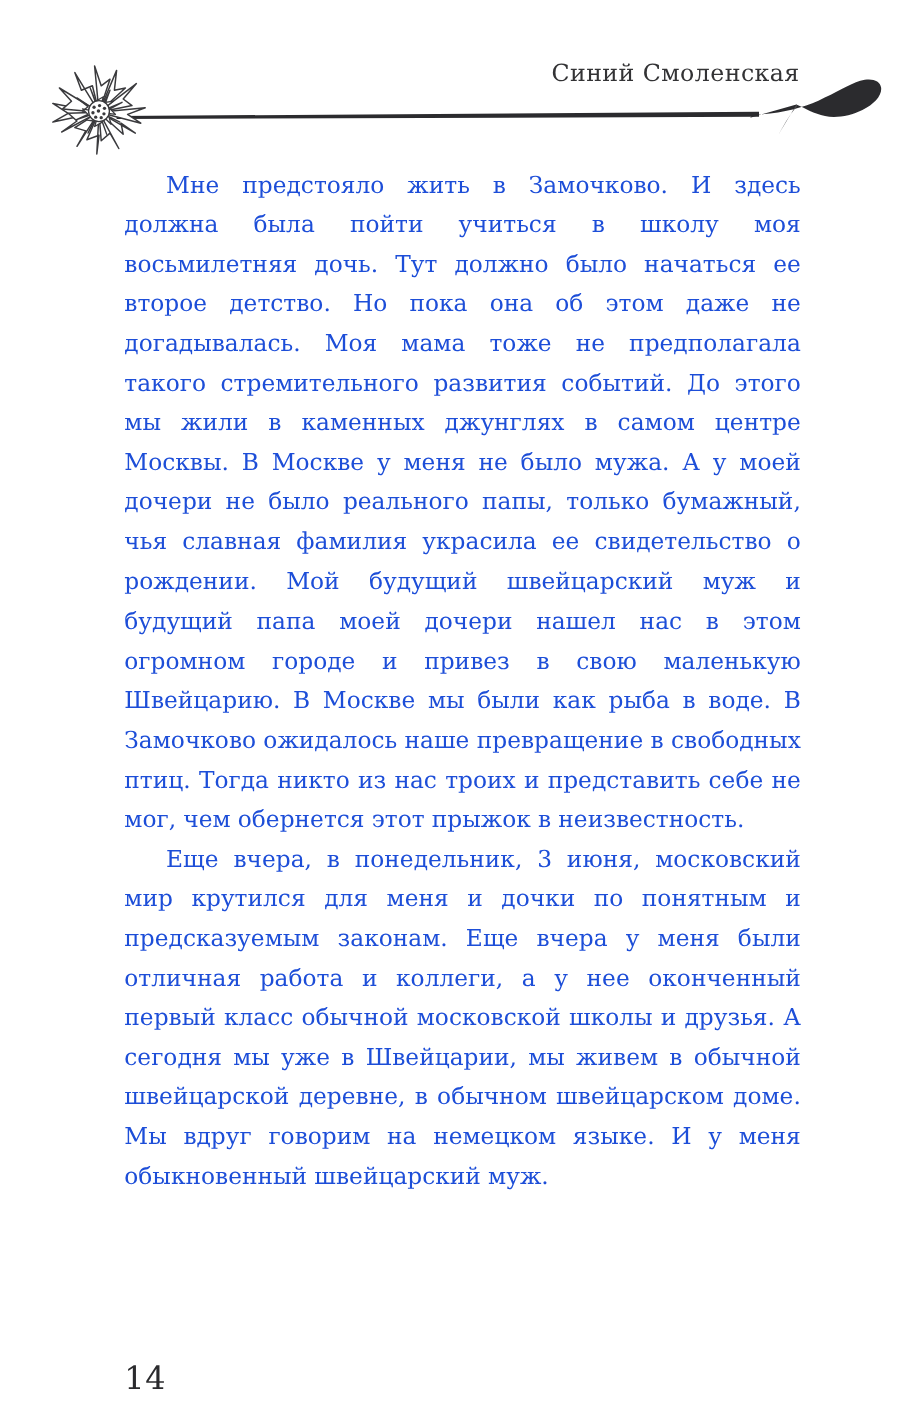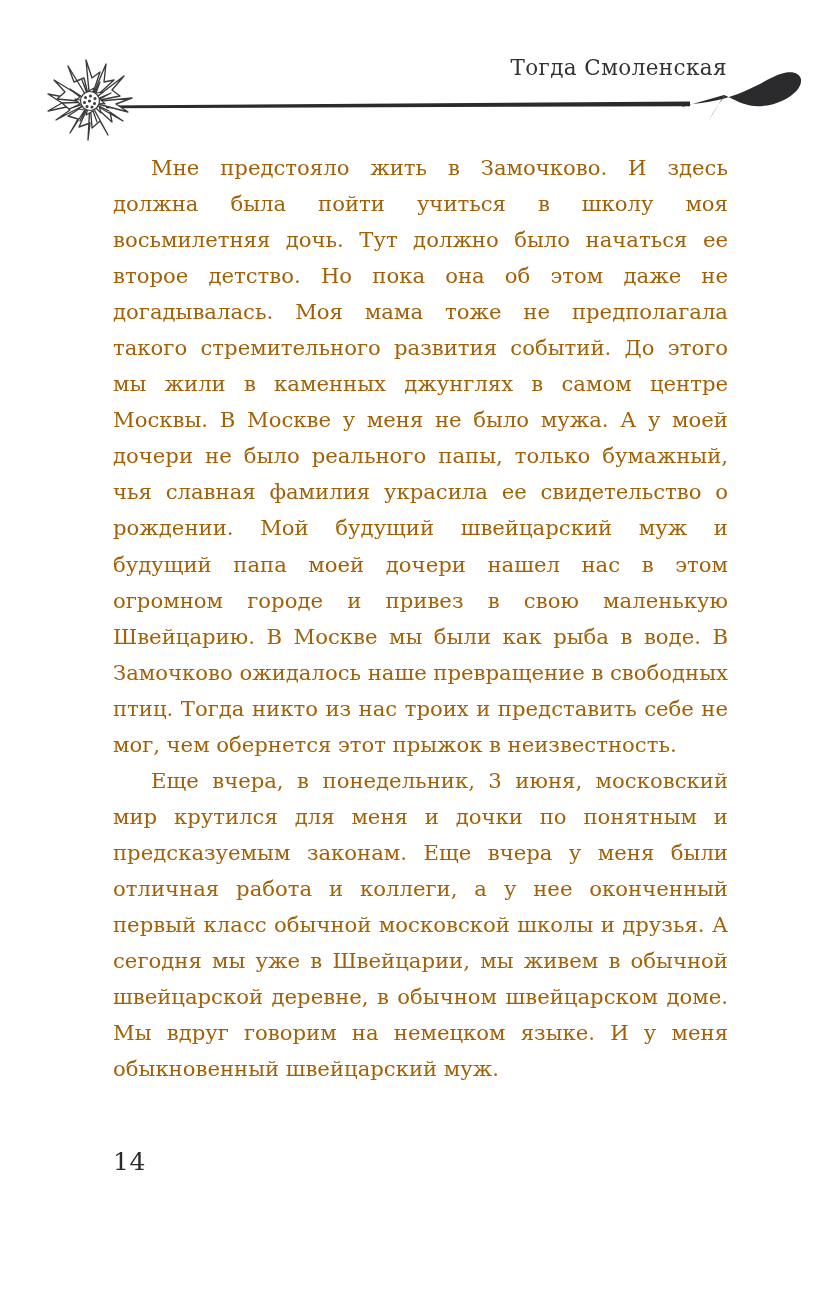--- a/index.html
+++ b/index.html
@@ -66,38 +66,38 @@
   }
 
   .text-column p {
     margin: 0;
     text-align: justify;
     text-justify: inter-word;
     text-indent: 38px;
     font-family: "DejaVu Serif", "Liberation Serif", serif;
     font-size: 21.2px;
     line-height: 36.05px;
-    color: #a16207;
+    color: #1d4ed8;
     hyphens: manual;
     -webkit-hyphens: manual;
     word-spacing: -0.2px;
   }
 
   
   .text-column p:last-child {
     margin-bottom: 0;
   }
 
   
   .folio {
     position: absolute;
     left: 113px;
-    top: 1149px;
+    top: 1239px;
     font-family: "DejaVu Serif", "Liberation Serif", serif;
-    font-size: 25px;
+    font-size: 29px;
     color: #2b2b2e;
     line-height: 1;
     letter-spacing: 0.5px;
   }
 </style>
 </head>
 <body>
 
 <div class="page">
 
@@ -160,21 +160,21 @@
             <circle cx="-5.5" cy="0.5" r="1.5"></circle>
             <circle cx="-0.5" cy="-1" r="1.6"></circle>
             <circle cx="4.5" cy="1.5" r="1.5"></circle>
             <circle cx="-3" cy="4.5" r="1.5"></circle>
             <circle cx="2" cy="5" r="1.5"></circle>
           </g>
         </g>
       </svg>
     </div>
 
-    <div class="head-author">Тогда Смоленская</div>
+    <div class="head-author">Синий Смоленская</div>
   </div>
 
   <div class="text-column">
     <p>Мне предстояло жить в Замочково. И здесь должна была пойти учиться в школу моя восьмилетняя дочь. Тут должно было начаться ее второе детство. Но пока она об этом даже не догадывалась. Моя мама тоже не пред­полагала такого стремительного развития событий. До этого мы жили в каменных джунглях в самом центре Москвы. В Москве у меня не было мужа. А у моей дочери не было реального папы, только бумажный, чья славная фамилия украсила ее свидетельство о рождении. Мой будущий швейцарский муж и будущий папа моей доче­ри нашел нас в этом огромном городе и привез в свою маленькую Швейцарию. В Москве мы были как рыба в воде. В Замочково ожидалось наше превращение в сво­бодных птиц. Тогда никто из нас троих и представить себе не мог, чем обернется этот прыжок в неизвестность.</p>
     <p>Еще вчера, в понедельник, 3 июня, московский мир крутился для меня и дочки по понятным и предска­зуемым законам. Еще вчера у меня были отличная работа и коллеги, а у нее оконченный первый класс обычной московской школы и друзья. А сегодня мы уже в Швейцарии, мы живем в обычной швейцарской деревне, в обычном швейцарском доме. Мы вдруг го­ворим на немецком языке. И у меня обыкновенный швейцарский муж.</p>
   </div>
 
   <div class="folio">14</div>
 
 </div>

